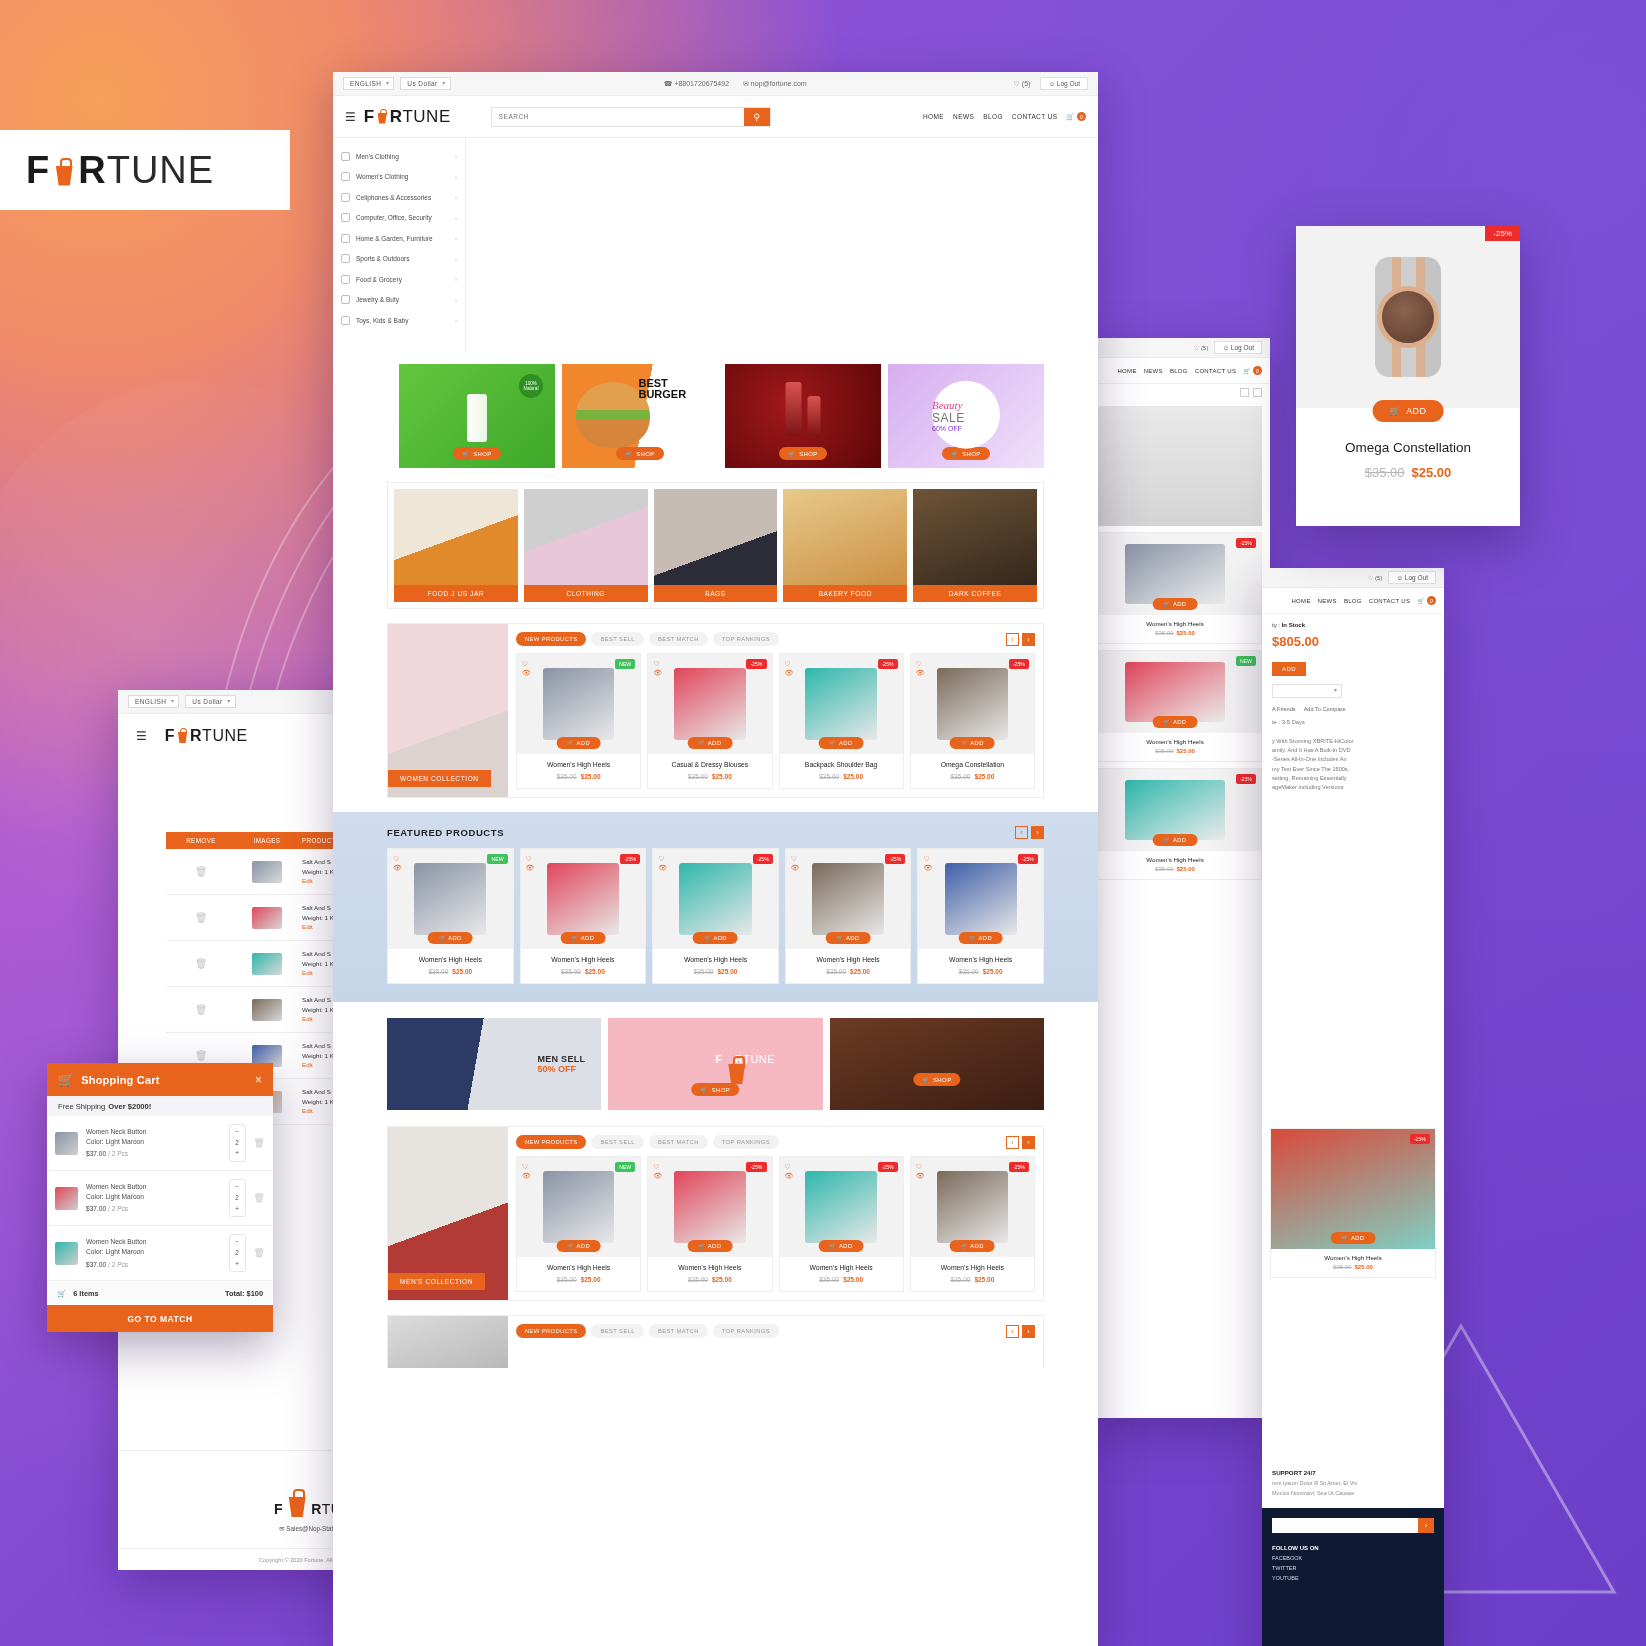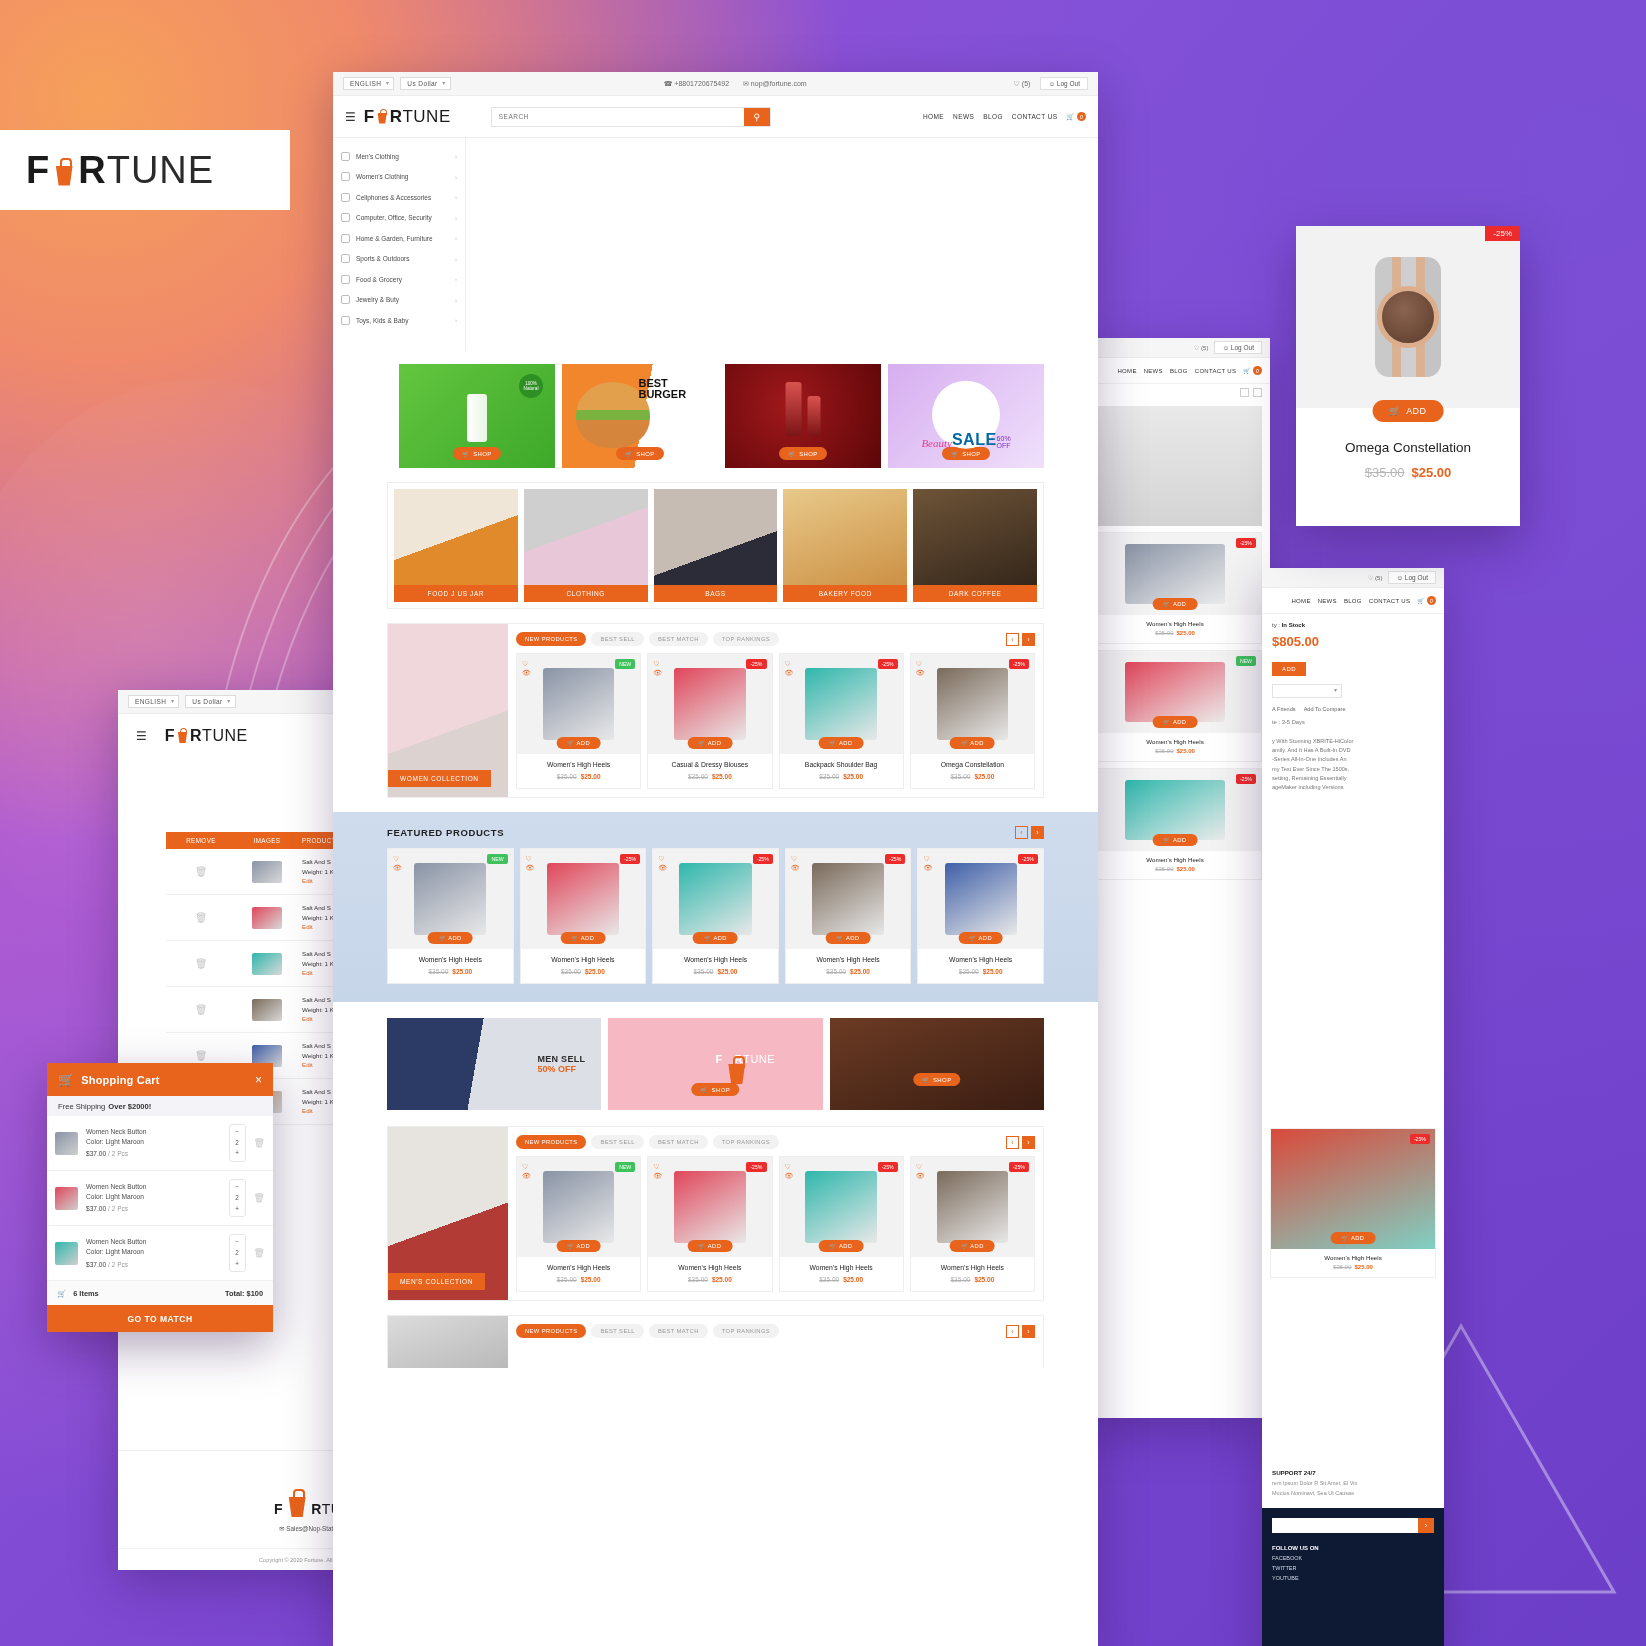--- a/index.html
+++ b/index.html
@@ -87,23 +87,23 @@
      align-items:flex-end; justify-content:center; padding-bottom:8px;}
   #promo-1{background:linear-gradient(135deg,#63c63f,#3da82a);}
   #promo-2{background:linear-gradient(100deg,#f1862c 0 52%,#fff 52%);}
   #promo-3{background:radial-gradient(circle at 40% 40%,#a0181b,#5c0608);}
   #promo-4{background:linear-gradient(135deg,#d7aef0,#efe0fb);}
   .promo-shop{display:inline-flex;align-items:center;gap:3px;background:#e8631b;color:#fff;border-radius:9px;
      padding:3px 9px;font-size:6px;letter-spacing:.4px;}
   .bb{position:absolute; left:49%; top:14px; color:#111; font-weight:700; font-size:13px; line-height:1;}
   .bb span{display:block;font-size:11px;}
   .beauty{position:absolute;left:50%;top:50%;transform:translate(-50%,-52%);width:68px;height:68px;border-radius:50%;
-     background:#fff;display:flex;flex-direction:row;align-items:flex-end;justify-content:center;}
+     background:#fff;display:flex;flex-direction:column;align-items:flex-start;justify-content:center;}
   .beauty .b1{color:#e0418f;font-style:italic;font-size:11px;font-family:"Liberation Serif",serif;}
-  .beauty .b2{color:#0369a1;font-weight:700;font-size:16px;letter-spacing:.5px;}
+  .beauty .b2{color:#737373;font-weight:400;font-size:12px;letter-spacing:.5px;}
   .beauty .b3{color:#7b2fd0;font-size:7px;}
   .aloe-bottle{position:absolute;left:50%;top:30px;transform:translateX(-50%);width:20px;height:48px;
      background:linear-gradient(90deg,#fff,#e8f5e4);border-radius:3px;}
   .natural{position:absolute;right:12px;top:10px;width:24px;height:24px;border-radius:50%;background:#2e8f22;color:#fff;
      font-size:4.6px;display:flex;align-items:center;justify-content:center;text-align:center;line-height:1.15;}
   .burger{position:absolute;left:14px;top:18px;width:74px;height:66px;border-radius:50% 50% 45% 45%;
      background:linear-gradient(180deg,#e2a04c 0 42%,#79b23e 42% 58%,#d5853c 58% 100%);}
   .perf{position:absolute;left:50%;top:18px;transform:translateX(-50%);display:flex;gap:6px;align-items:flex-end;}
   .perf i{display:block;width:16px;height:54px;background:linear-gradient(180deg,#d9534f,#7c1416);border-radius:3px;}
   .perf i:last-child{height:40px;width:13px;}

